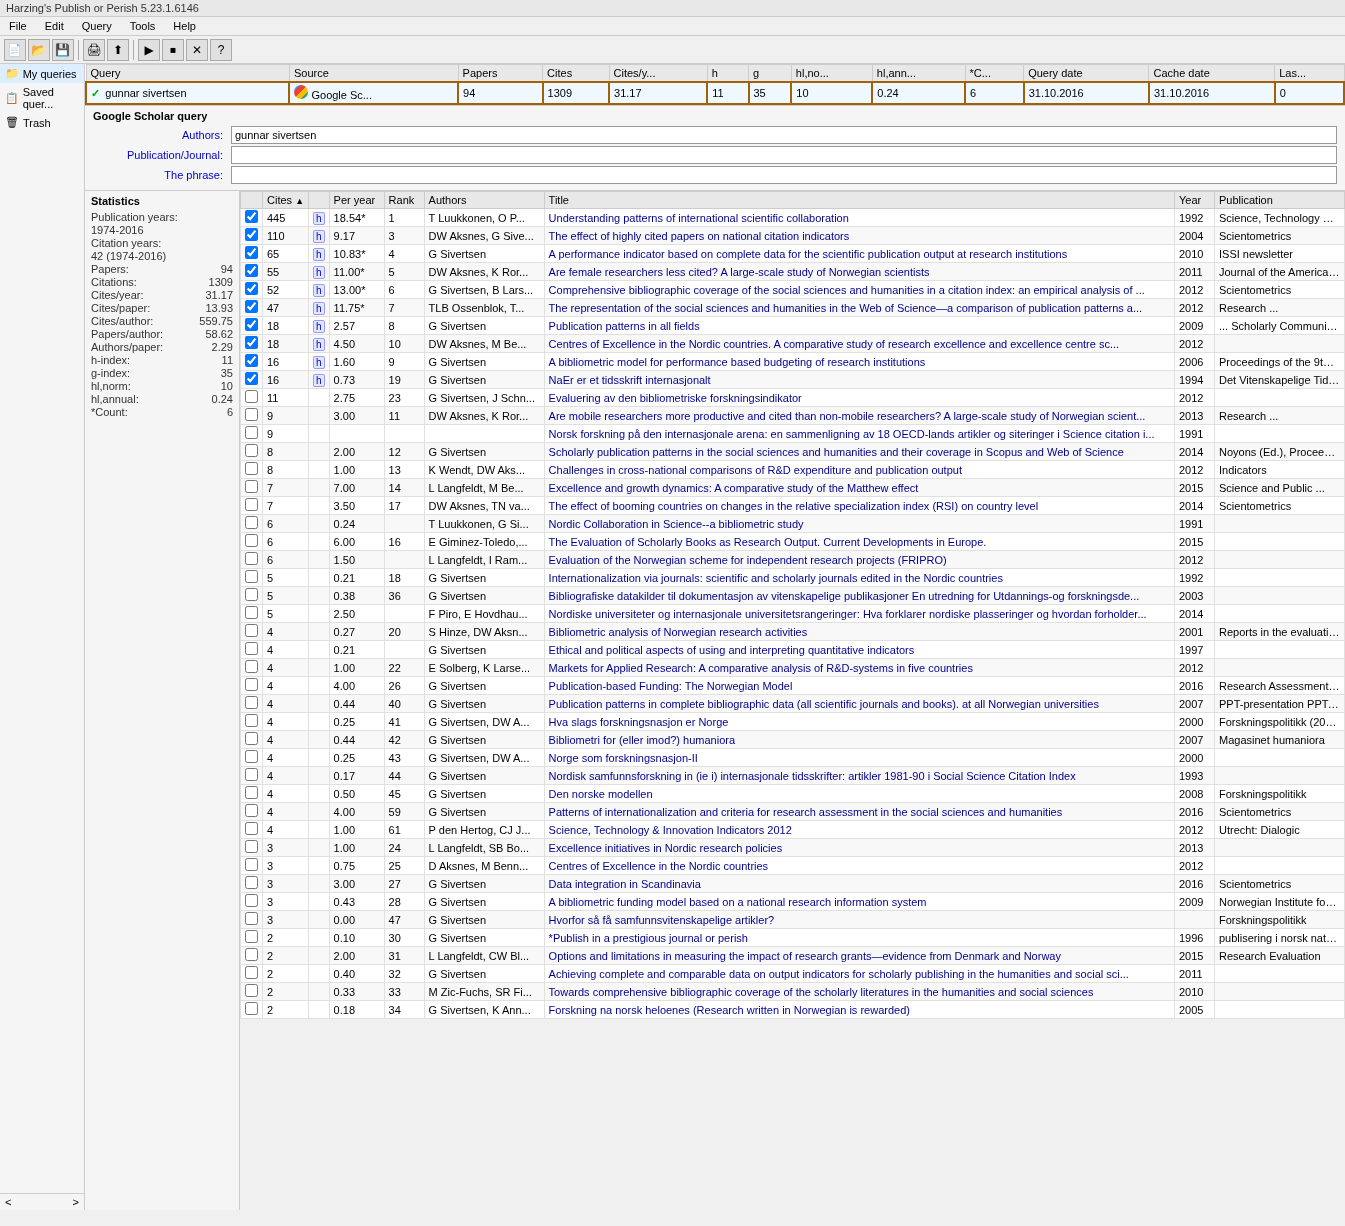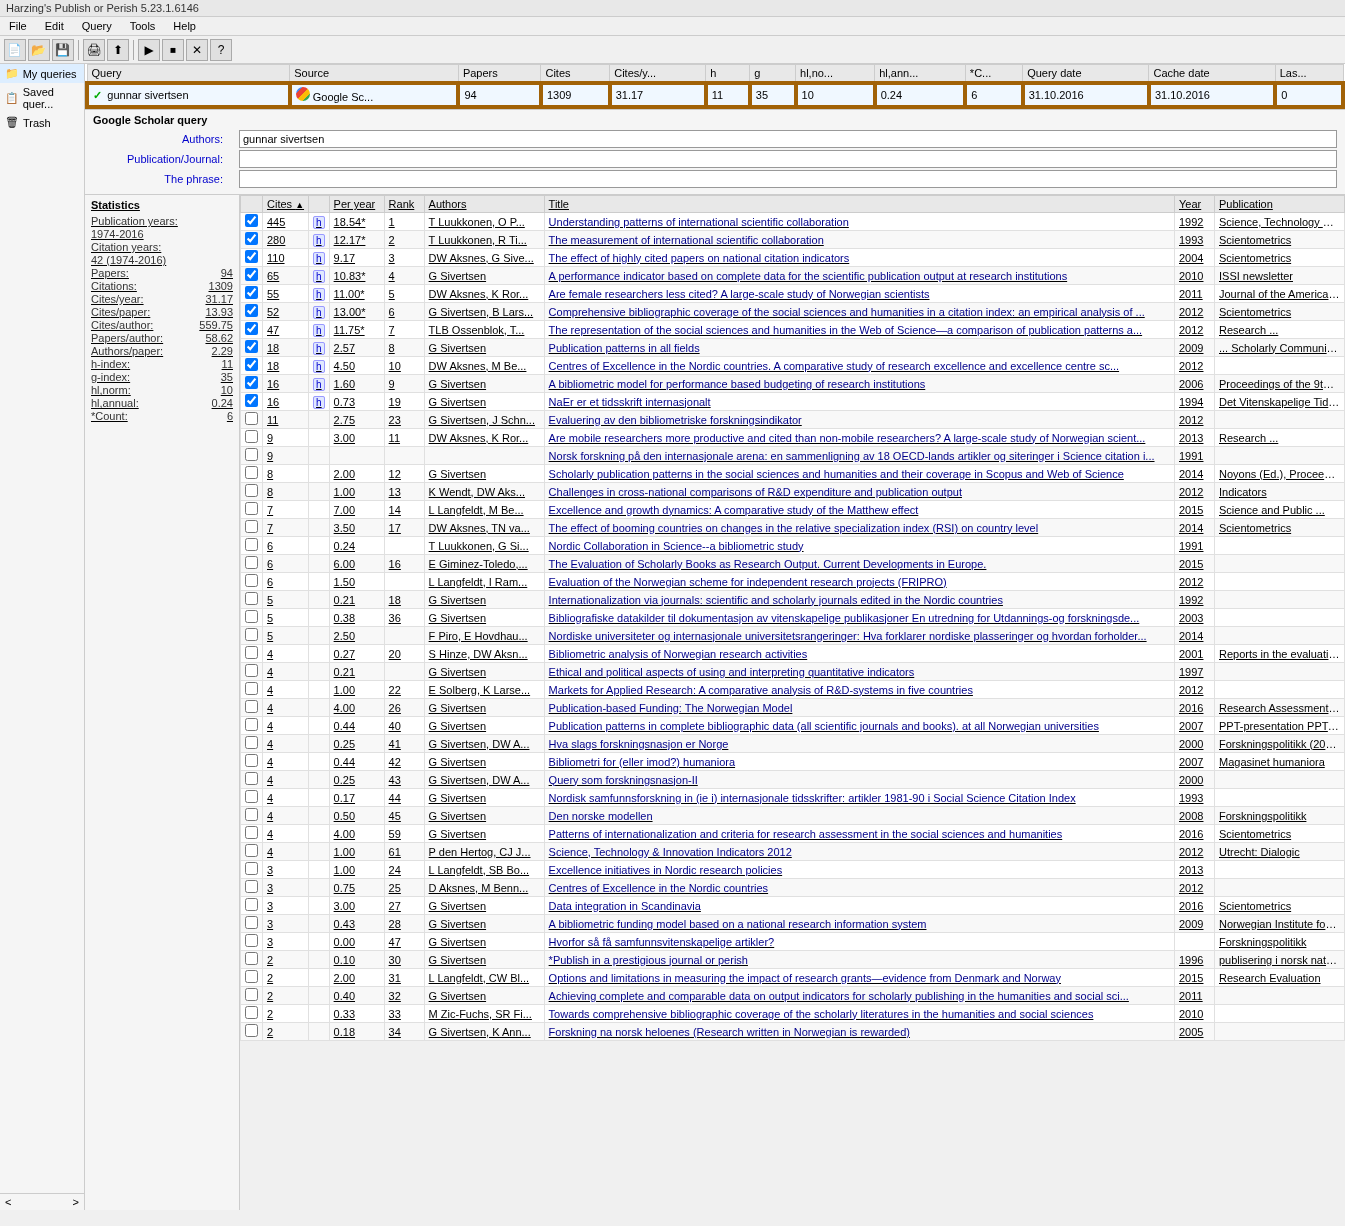--- a/index.html
+++ b/index.html
@@ -70,21 +70,21 @@
     .query-table { width: 100%; border-collapse: collapse; }
     .query-table th {
       background: #e8e8e8;
       border: 1px solid #ccc;
       padding: 2px 4px;
       text-align: left;
       font-weight: normal;
       white-space: nowrap;
     }
     .query-table td {
-      border: 4px solid #a16207;
+      border: 2px solid #a16207;
       padding: 2px 4px;
       white-space: nowrap;
     }
     .query-row { background: #f0f8ff; }
     
     .google-icon {
       display: inline-flex;
       width: 14px; height: 14px;
       background: linear-gradient(135deg, #4285F4 25%, #EA4335 25%, #EA4335 50%, #FBBC05 50%, #FBBC05 75%, #34A853 75%);
       border-radius: 50%;
@@ -100,39 +100,39 @@
     }
     .gs-title {
       font-weight: bold;
       margin-bottom: 4px;
       font-size: 11px;
     }
     .gs-row {
       display: flex;
       align-items: center;
       margin-bottom: 2px;
-      gap: 16px;
+      gap: 8px;
     }
     .gs-label {
       width: 130px;
       text-align: right;
       color: #0000cc;
       font-size: 11px;
       flex-shrink: 0;
     }
     .gs-input {
       flex: 1;
       height: 18px;
       border: 1px solid #999;
       padding: 0 3px;
       font-size: 11px;
       background: white;
     }
     
-    .stats-and-results { display: flex; flex: 1; overflow: hidden; text-decoration: underline; }
+    .stats-and-results { display: flex; flex: 1; overflow: hidden; }
     
     .stats-panel {
       width: 155px;
       flex-shrink: 0;
       border-right: 1px solid #ccc;
       background: #f5f5f5;
       padding: 4px 6px;
       overflow-y: auto;
     }
     .stats-title { font-weight: bold; margin-bottom: 4px; }
@@ -378,31 +378,20 @@
     <td><span class="h-badge">h</span></td>
     <td>18.54*</td>
     <td>1</td>
     <td style="overflow:hidden;text-overflow:ellipsis;max-width:120px">T Luukkonen, O P...</td>
     <td style="overflow:hidden;text-overflow:ellipsis;max-width:450px;cursor:pointer;color:#00008b">Understanding patterns of international scientific collaboration</td>
     <td>1992</td>
     <td style="overflow:hidden;text-overflow:ellipsis;max-width:130px">Science, Technology &amp; ...</td>
   </tr>
                 <tr>
     <td><input type="checkbox" checked="" class="cb" style=""></td>
-    <td>280</td>
-    <td><span class="h-badge">h</span></td>
-    <td>12.17*</td>
-    <td>2</td>
-    <td style="overflow:hidden;text-overflow:ellipsis;max-width:120px">T Luukkonen, R Ti...</td>
-    <td style="overflow:hidden;text-overflow:ellipsis;max-width:450px;cursor:pointer;color:#00008b">The measurement of international scientific collaboration</td>
-    <td>1993</td>
-    <td style="overflow:hidden;text-overflow:ellipsis;max-width:130px">Scientometrics</td>
-  </tr>
-                <tr>
-    <td><input type="checkbox" checked="" class="cb" style=""></td>
     <td>110</td>
     <td><span class="h-badge">h</span></td>
     <td>9.17</td>
     <td>3</td>
     <td style="overflow:hidden;text-overflow:ellipsis;max-width:120px">DW Aksnes, G Sive...</td>
     <td style="overflow:hidden;text-overflow:ellipsis;max-width:450px;cursor:pointer;color:#00008b">The effect of highly cited papers on national citation indicators</td>
     <td>2004</td>
     <td style="overflow:hidden;text-overflow:ellipsis;max-width:130px">Scientometrics</td>
   </tr>
                 <tr>
@@ -713,21 +702,21 @@
     <td>2007</td>
     <td style="overflow:hidden;text-overflow:ellipsis;max-width:130px">Magasinet humaniora</td>
   </tr>
                 <tr>
     <td><input type="checkbox" class="cb" style=""></td>
     <td>4</td>
     <td></td>
     <td>0.25</td>
     <td>43</td>
     <td style="overflow:hidden;text-overflow:ellipsis;max-width:120px">G Sivertsen, DW A...</td>
-    <td style="overflow:hidden;text-overflow:ellipsis;max-width:450px;cursor:pointer;color:#00008b">Query som forskningsnasjon-II</td>
+    <td style="overflow:hidden;text-overflow:ellipsis;max-width:450px;cursor:pointer;color:#00008b">Norge som forskningsnasjon-II</td>
     <td>2000</td>
     <td style="overflow:hidden;text-overflow:ellipsis;max-width:130px"></td>
   </tr>
                 <tr>
     <td><input type="checkbox" class="cb" style=""></td>
     <td>4</td>
     <td></td>
     <td>0.17</td>
     <td>44</td>
     <td style="overflow:hidden;text-overflow:ellipsis;max-width:120px">G Sivertsen</td>

